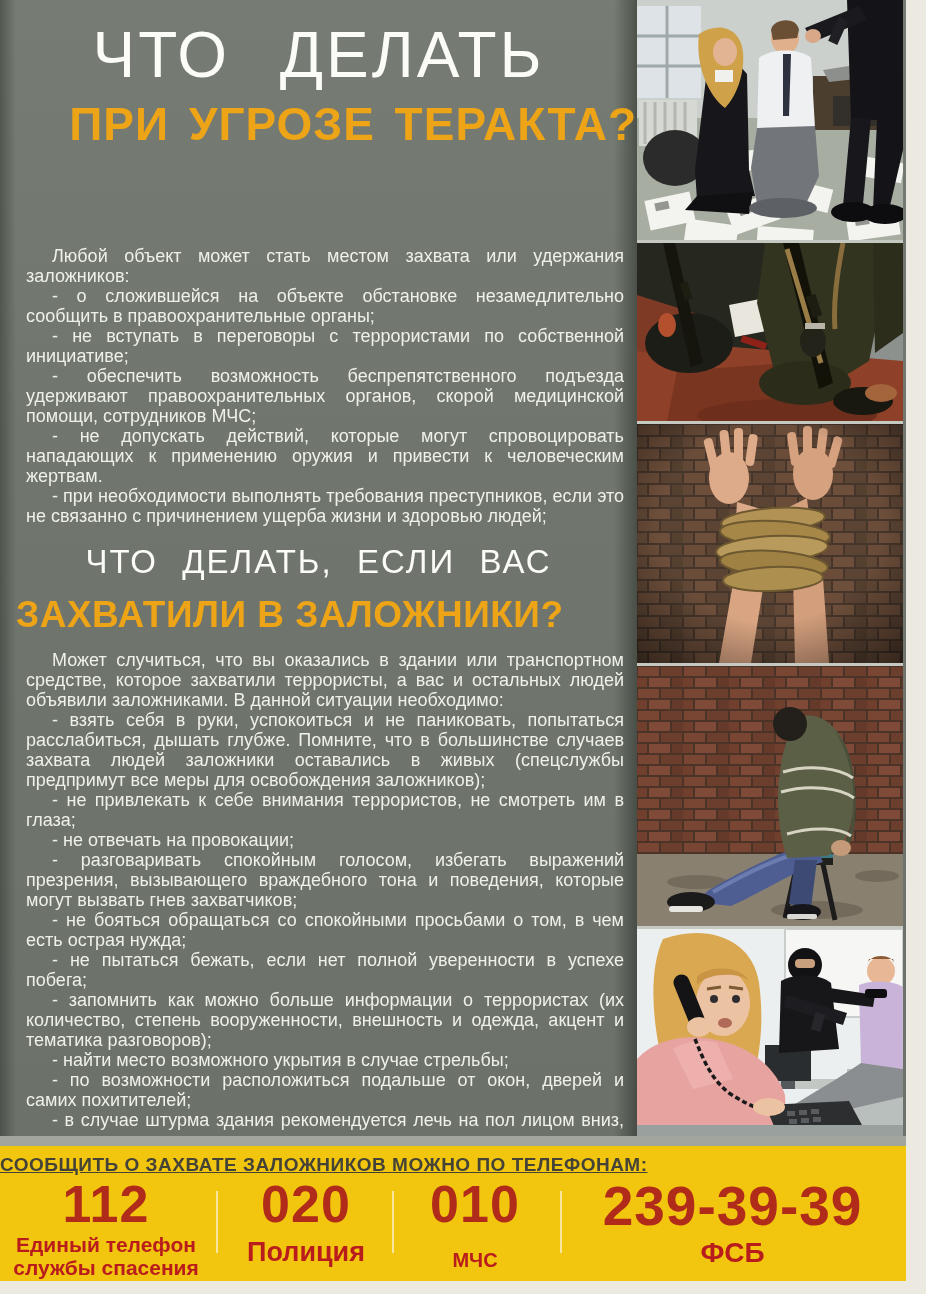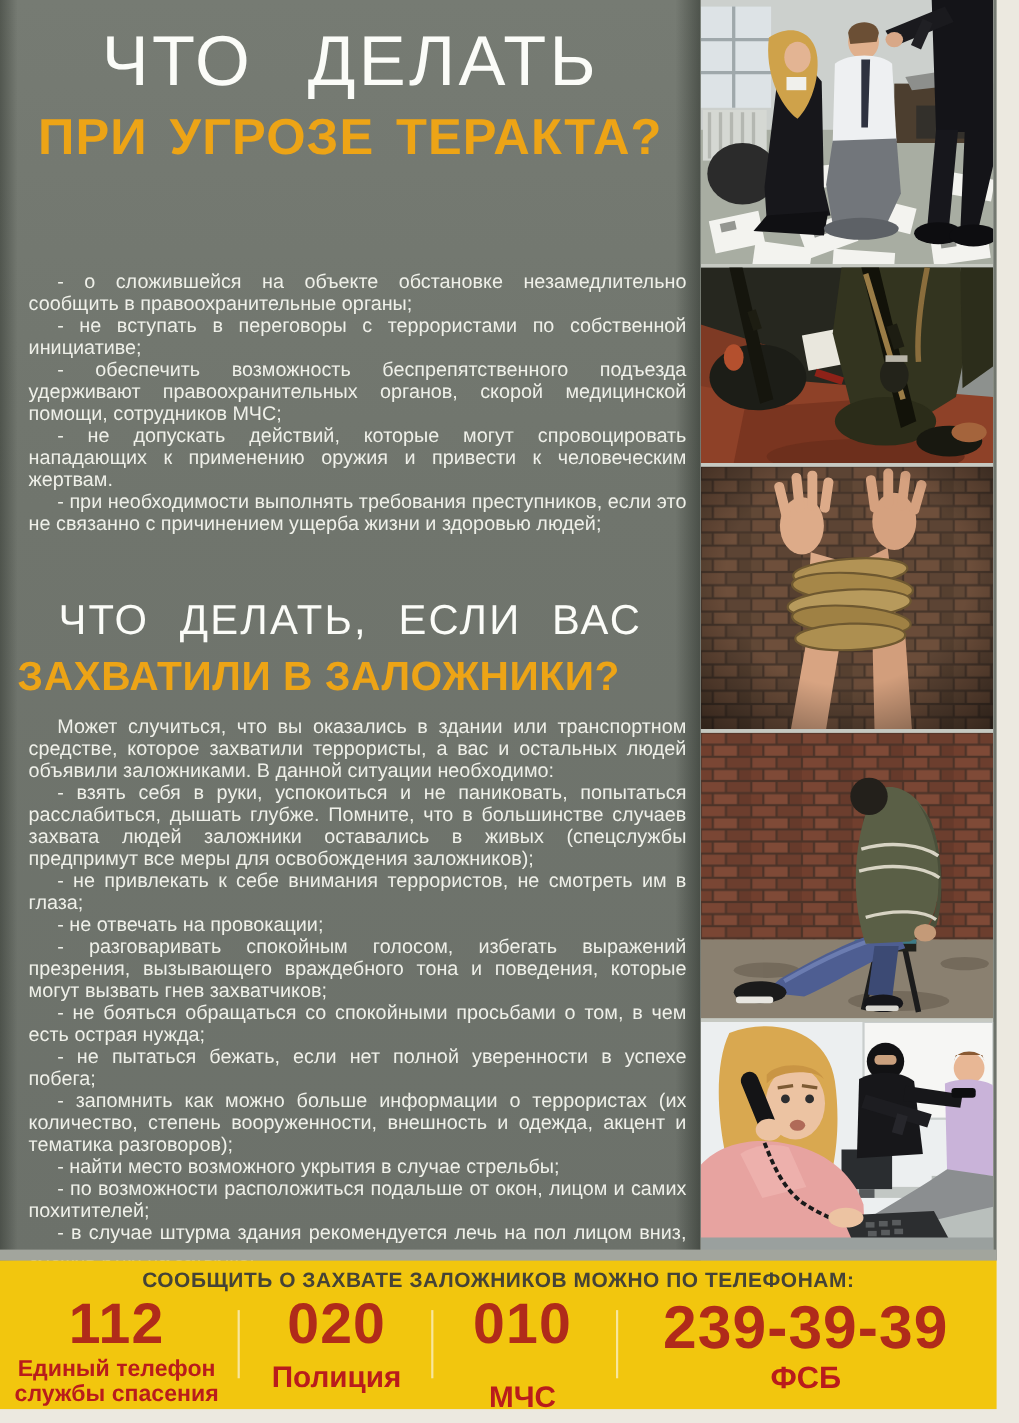--- a/index.html
+++ b/index.html
@@ -11,26 +11,26 @@
     background:linear-gradient(180deg,#767b73 0%,#70756d 40%,#6c716a 100%);}
   .shade-left{position:absolute;left:0;top:0;width:16px;height:1146px;
     background:linear-gradient(90deg,rgba(25,30,24,.38),rgba(25,30,24,0));}
   .shade-photocol{position:absolute;left:614px;top:0;width:23px;height:1146px;
     background:linear-gradient(90deg,rgba(20,26,20,0),rgba(20,26,20,.42));}
   .gray-strip{position:absolute;left:0;top:1136px;width:906px;height:10px;background:#a2a59d;}
 
   
   .title1{position:absolute;left:0;top:22px;width:637px;text-align:center;color:#fbfcf8;
     font-size:64px;font-weight:400;letter-spacing:3px;word-spacing:.45em;line-height:1.05;}
-  .title2{position:absolute;left:0;top:100px;width:637px;text-align:center;color:#eda416;
+  .title2{position:absolute;left:0;top:100px;width:637px;text-align:right;color:#eda416;
     font-size:46px;font-weight:700;letter-spacing:1px;word-spacing:6px;line-height:1.05;}
   .subtitle{position:absolute;left:28px;top:181px;width:580px;text-align:center;color:#e9a315;
     font-size:20px;font-weight:700;line-height:22px;}
   .h2a{position:absolute;left:0;top:545px;width:637px;text-align:center;color:#fbfcf8;
-    font-size:38px;font-weight:400;letter-spacing:2px;word-spacing:.4em;line-height:1.05;}
+    font-size:33px;font-weight:400;letter-spacing:2px;word-spacing:.4em;line-height:1.05;}
   .h2b{position:absolute;left:16px;top:596px;width:637px;text-align:left;color:#eda416;
     font-size:37px;font-weight:700;letter-spacing:.5px;line-height:1.05;}
 
   
   .bodyblock{position:absolute;left:26px;width:598px;color:#eff0e9;font-size:18px;
     line-height:20px;text-align:justify;}
   .bodyblock p{margin:0;text-indent:26px;}
   .body1{top:246px;}
   .body2{top:650px;}
 
@@ -39,71 +39,72 @@
   .photo{position:absolute;left:637px;width:266px;overflow:hidden;}
   .photo svg{display:block;width:100%;height:100%;}
   .ph1{top:0;height:240px;}
   .ph2{top:243px;height:178px;}
   .ph3{top:424px;height:239px;}
   .ph4{top:666px;height:260px;}
   .ph5{top:929px;height:213px;}
 
   
   .banner{position:absolute;left:0;top:1146px;width:906px;height:135px;background:#f2c60e;}
-  .banner-heading{position:absolute;left:0;top:8px;width:100%;text-align:center;
-    color:#454337;font-size:19px;font-weight:600;letter-spacing:.5px;}
+  .banner-heading{position:absolute;left:0;top:8px;width:100%;
+    color:#454337;font-size:19px;font-weight:600;letter-spacing:.5px;text-decoration:underline;}
   .phone-group{position:absolute;top:32px;text-align:center;}
   .phone-number{color:#b02b1a;font-weight:700;font-size:52px;line-height:1.02;letter-spacing:1px;}
   .phone-label{color:#b91c1c;font-weight:700;}
   .g1{left:10px;width:192px;}
   .g1 .phone-label{font-size:21px;line-height:23px;margin-top:2px;}
   .g2{left:220px;width:172px;}
   .g2 .phone-label{font-size:27px;line-height:30px;margin-top:6px;}
   .g3{left:400px;width:150px;}
-  .g3 .phone-label{font-size:27px;line-height:30px;margin-top:24px;}
+  .g3 .phone-label{font-size:20px;line-height:30px;margin-top:14px;}
   .g4{left:565px;width:335px;}
   .g4 .phone-number{font-size:55px;}
   .g4 .phone-label{font-size:28px;line-height:30px;margin-top:4px;}
   .vsep{position:absolute;top:45px;width:2px;height:62px;background:rgba(250,240,205,.75);}
   .vs1{left:216px;} .vs2{left:392px;} .vs3{left:560px;}
 </style>
 </head>
 <body>
 
 <div class="page">
 
   <div class="olive-bg"></div>
   <div class="shade-left"></div>
   <div class="shade-photocol"></div>
 
   <div class="title1">ЧТО ДЕЛАТЬ</div>
   <div class="title2">ПРИ УГРОЗЕ ТЕРАКТА?</div>
 
   <div class="bodyblock body1">
+    <p>Любой объект может стать местом захвата или удержания заложников:</p>
     <p>- о сложившейся на объекте обстановке незамедлительно сообщить в правоохранительные органы;</p>
     <p>- не вступать в переговоры с террористами по собственной инициативе;</p>
     <p>- обеспечить возможность беспрепятственного подъезда удерживают правоохранительных органов, скорой медицинской помощи, сотрудников МЧС;</p>
     <p>- не допускать действий, которые могут спровоцировать нападающих к применению оружия и привести к человеческим жертвам.</p>
     <p>- при необходимости выполнять требования преступников, если это не связанно с причинением ущерба жизни и здоровью людей;</p>
   </div>
 
   <div class="h2a">ЧТО ДЕЛАТЬ, ЕСЛИ ВАС</div>
   <div class="h2b">ЗАХВАТИЛИ В ЗАЛОЖНИКИ?</div>
 
   <div class="bodyblock body2">
     <p>Может случиться, что вы оказались в здании или транспортном средстве, которое захватили террористы, а вас и остальных людей объявили заложниками. В данной ситуации необходимо:</p>
     <p>- взять себя в руки, успокоиться и не паниковать, попытаться расслабиться, дышать глубже. Помните, что в большинстве случаев захвата людей заложники оставались в живых (спецслужбы предпримут все меры для освобождения заложников);</p>
     <p>- не привлекать к себе внимания террористов, не смотреть им в глаза;</p>
     <p>- не отвечать на провокации;</p>
     <p>- разговаривать спокойным голосом, избегать выражений презрения, вызывающего враждебного тона и поведения, которые могут вызвать гнев захватчиков;</p>
     <p>- не бояться обращаться со спокойными просьбами о том, в чем есть острая нужда;</p>
     <p>- не пытаться бежать, если нет полной уверенности в успехе побега;</p>
     <p>- запомнить как можно больше информации о террористах (их количество, степень вооруженности, внешность и одежда, акцент и тематика разговоров);</p>
     <p>- найти место возможного укрытия в случае стрельбы;</p>
-    <p>- по возможности расположиться подальше от окон, лицом и самих похитителей;</p>
+    <p>- по возможности расположиться подальше от окон, дверей и самих похитителей;</p>
     <p>- в случае штурма здания рекомендуется лечь на пол лицом вниз, сложив руки на затылке.</p>
   </div>
 
   <div class="photo-strip"></div>
 
   <div class="photo ph1">
     <svg viewBox="0 0 266 240">
       <rect width="266" height="132" fill="#ccd0cd"></rect>
       <rect y="118" width="266" height="122" fill="#a8ad a2" style="fill:#a8ada2"></rect>
       <rect x="0" y="6" width="64" height="92" fill="#dde3e6"></rect>

